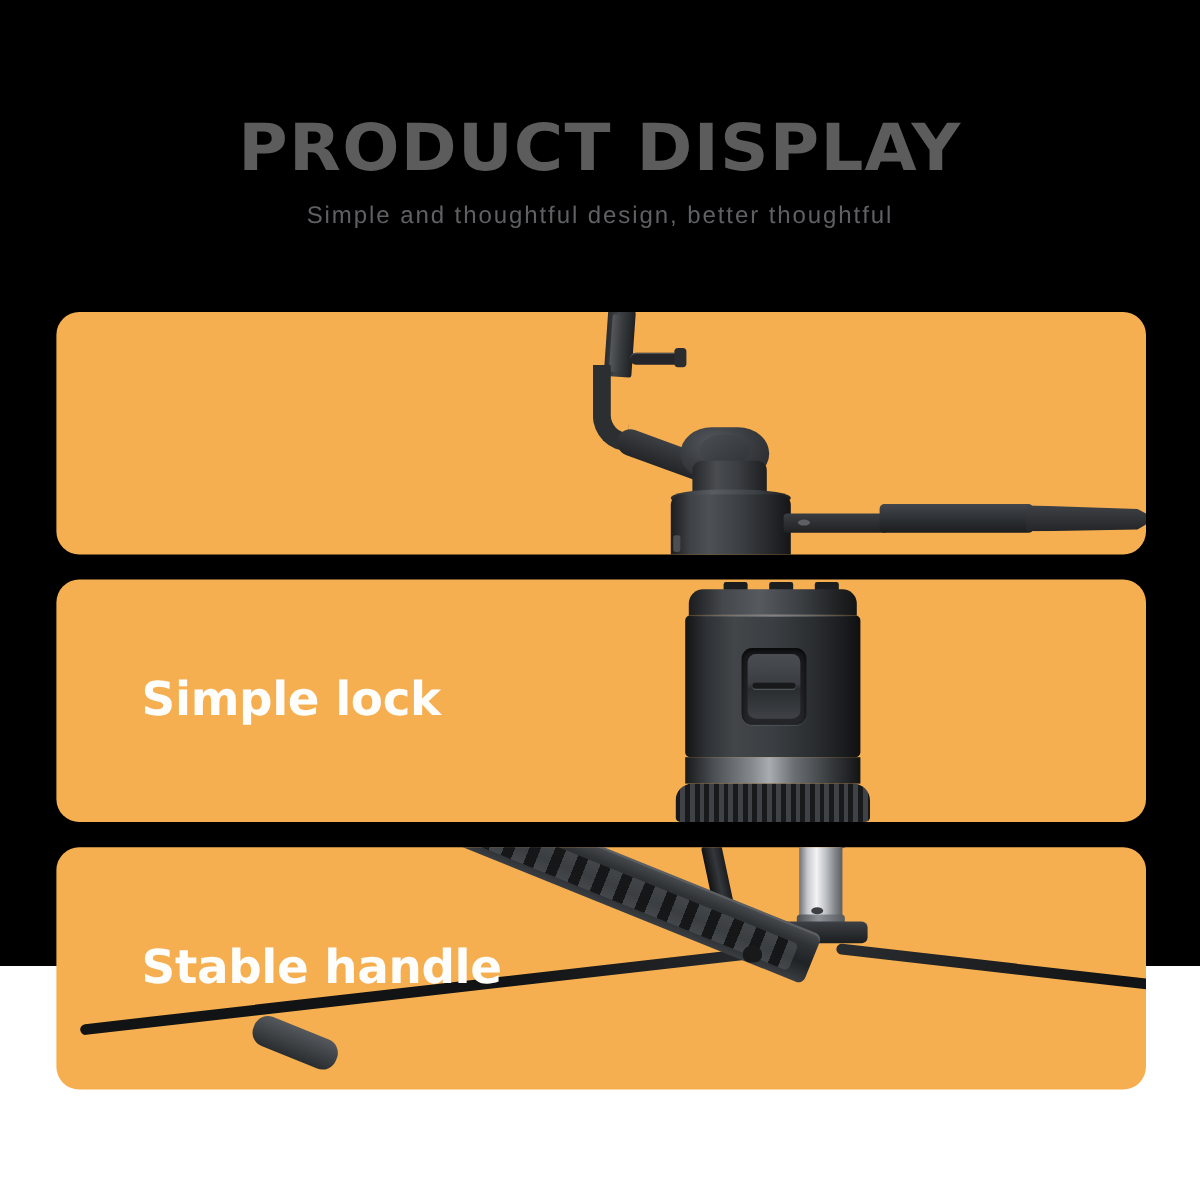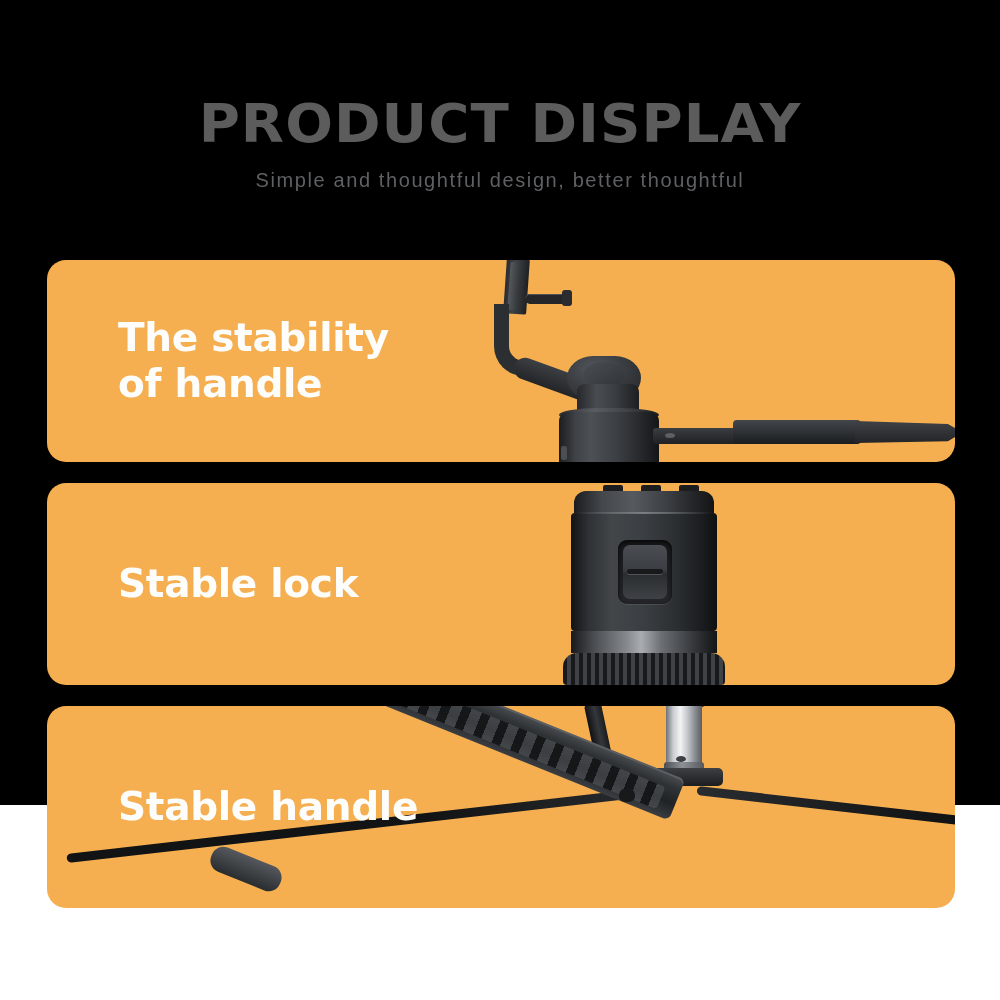--- a/index.html
+++ b/index.html
@@ -497,43 +497,39 @@
         <div class="p1-motor-cap"></div>
         <div class="p1-neck"></div>
         <div class="p1-body-top"></div>
         <div class="p1-body"></div>
         <div class="p1-sidebtn"></div>
 
         <div class="p1-legarm"></div>
         <div class="p1-legarm-eye"></div>
         <div class="p1-legarm2"></div>
         <div class="p1-legarm3"></div>
-      </div>
-      <div class="panel-label">
-        <span class="panel-label-line">The stability</span>
-        <span class="panel-label-line">of handle</span>
       </div>
     </div>
 
     <div class="panel">
       <div class="art">
         <div class="p2-btn b1"></div>
         <div class="p2-btn b2"></div>
         <div class="p2-btn b3"></div>
         <div class="p2-toplip"></div>
         <div class="p2-body"></div>
         <div class="p2-bodyline"></div>
         <div class="p2-lockwell"></div>
         <div class="p2-lockslider"></div>
         <div class="p2-lockgroove"></div>
         <div class="p2-chromering"></div>
         <div class="p2-knurl"></div>
       </div>
       <div class="panel-label">
-        <span class="panel-label-line">Stable lock</span>
+        <span class="panel-label-line">Simple lock</span>
       </div>
     </div>
 
     <div class="panel">
       <div class="art">
         <div class="p3-backleg-l"></div>
         <div class="p3-backleg-r"></div>
         <div class="p3-midleg"></div>
         <div class="p3-column"></div>
         <div class="p3-column-dot"></div>

